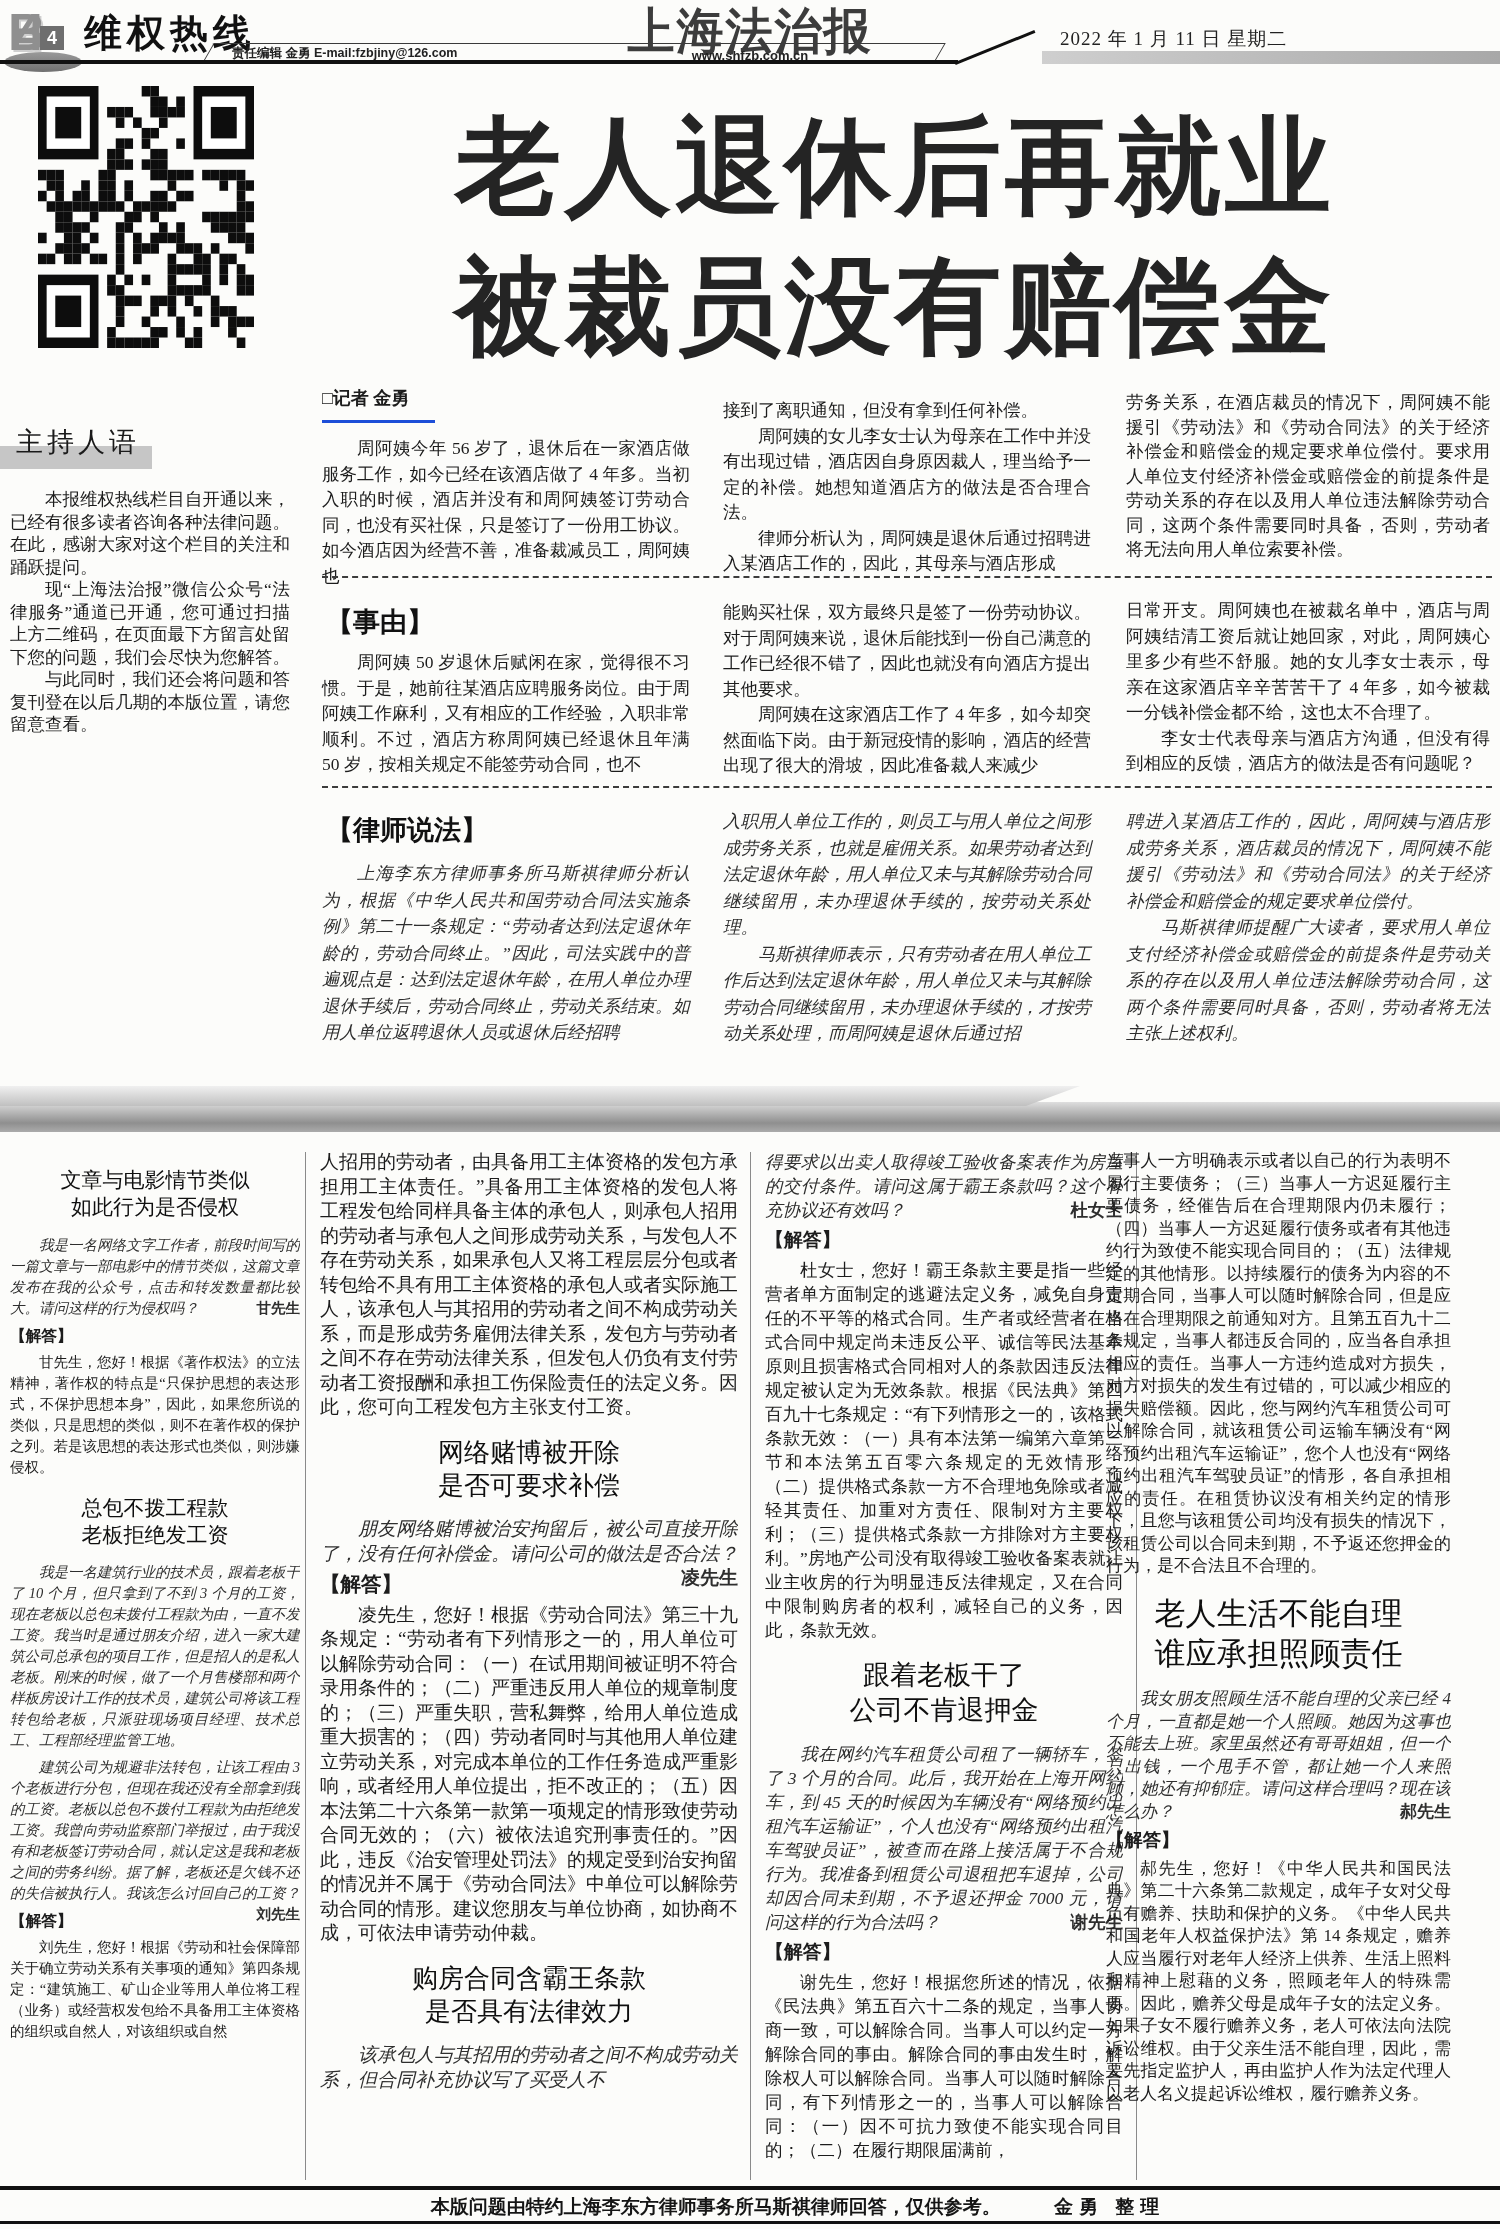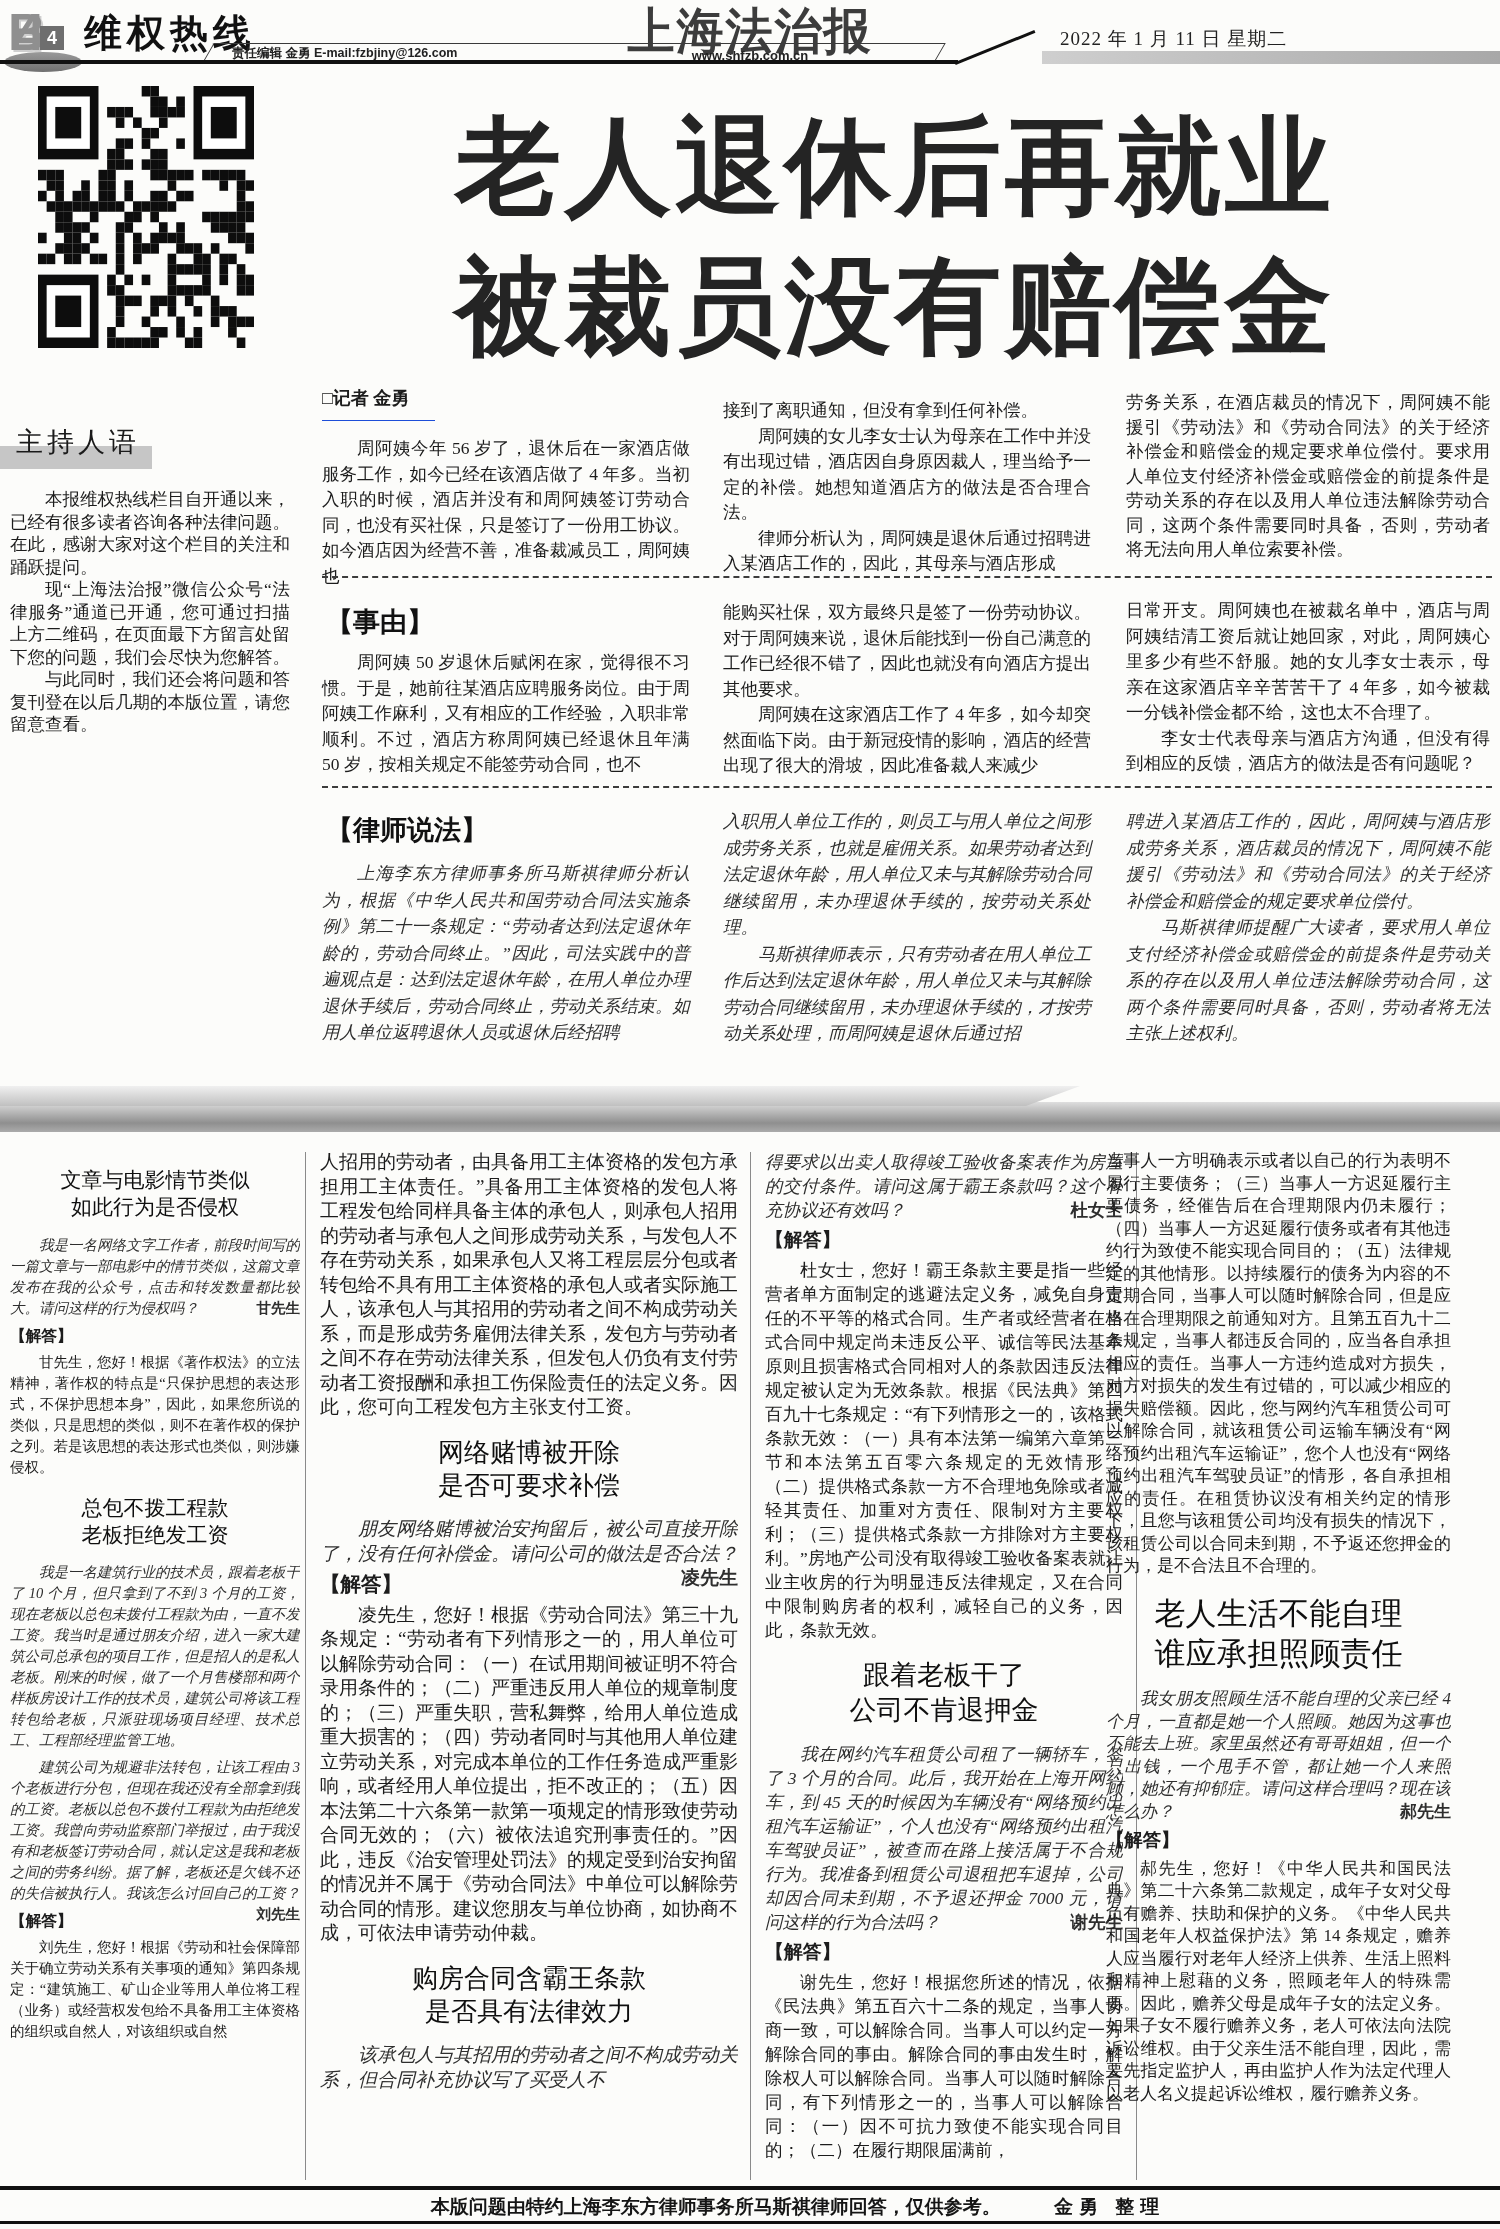--- a/index.html
+++ b/index.html
@@ -30,21 +30,21 @@
         background:linear-gradient(90deg,#cfcfcf,#a8a8a8);}
   .head-rule{position:absolute;left:0;top:60px;width:958px;height:4px;background:#111;}
   .head-diag{position:absolute;left:952px;top:46px;width:86px;height:3px;background:#111;
         transform:rotate(-22deg);}
   
   .qr{position:absolute;left:38px;top:86px;width:216px;height:262px;}
   .headline{position:absolute;left:300px;top:96px;width:1190px;text-align:center;
         font-family:"Liberation Sans",sans-serif;font-weight:900;color:#242424;
         font-size:106px;line-height:140px;letter-spacing:4px;}
   .byline{position:absolute;left:322px;top:386px;font-size:18px;font-weight:700;
-        border-bottom:1px solid #1d4ed8;padding:0 26px 10px 0;}
+        border-bottom:3px solid #1d4ed8;padding:0 26px 10px 0;}
   .tcol{position:absolute;font-size:17.5px;line-height:25.5px;text-align:justify;}
   .tcol p{margin:0;}
   .tcol p.ind{text-indent:2em;}
   .kai{font-style:italic;color:#2e2e2e;}
   .dash{position:absolute;left:322px;width:1170px;border-top:2px dashed #3c3c3c;}
   .sec-head{position:absolute;font-family:"Liberation Sans",sans-serif;font-weight:700;
         font-size:27px;color:#111;}
   
   .ribbon-base{position:absolute;left:0;top:1102px;width:1500px;height:30px;
         background:linear-gradient(180deg,#dedede,#8f8f8f 70%,#ababab);}

